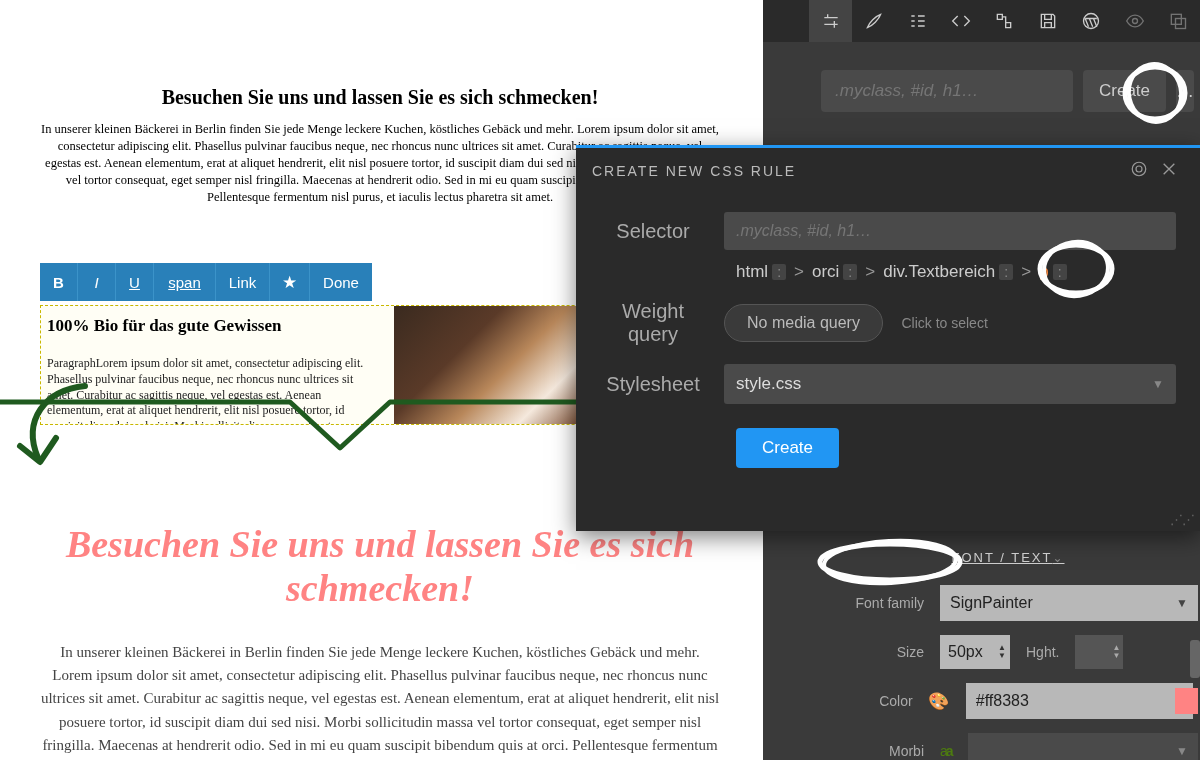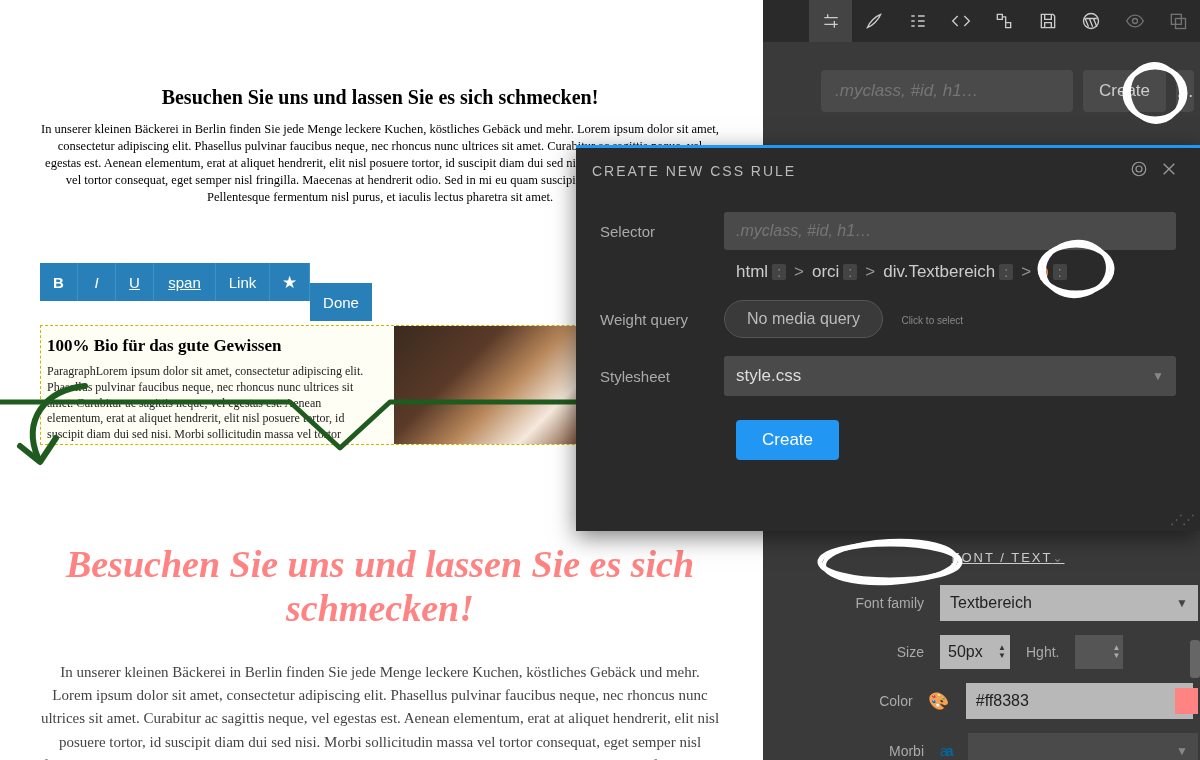--- a/index.html
+++ b/index.html
@@ -12,25 +12,25 @@
 
   .toolbar { display: flex; margin: 58px 0 0 40px; }
   .toolbar .btn { background: #2980b9; color: #fff; height: 38px; display: flex; align-items: center; justify-content: center; font-size: 15px; border-right: 1px solid #3b93c9; cursor: pointer; }
   .toolbar .btn:last-child { border-right: none; }
   .toolbar .b { width: 38px; font-weight: bold; }
   .toolbar .i { width: 38px; font-style: italic; }
   .toolbar .u { width: 38px; text-decoration: underline; }
   .toolbar .sp { width: 62px; text-decoration: underline; }
   .toolbar .lk { width: 54px; }
   .toolbar .st { width: 40px; font-size: 17px; }
-  .toolbar .dn { width: 62px; margin-top: 20px; }
+  .toolbar .dn { width: 62px; }
 
   .selected-box { position: relative; margin: 4px 0 0 40px; width: 675px; height: 120px; border: 1px dashed #c8b800; background: #fffef5; overflow: hidden; }
   .selected-box .tcol { float: left; width: 340px; padding: 10px 6px 6px 6px; }
-  .selected-box h3 { font-family: Georgia, serif; font-weight: bold; font-size: 17px; margin-bottom: 8px; }
+  .selected-box h3 { font-family: Georgia, serif; font-weight: bold; font-size: 17px; margin-bottom: 20px; }
   .selected-box p { font-family: Georgia, serif; font-size: 12px; line-height: 1.3; color: #222; }
   .selected-box .imgcol { float: right; width: 320px; height: 120px; background: linear-gradient(135deg, #3a2a1f 0%, #5a3a28 25%, #b8875a 40%, #f5e9dd 55%, #7a4a2e 70%, #2a1a12 100%); }
 
   
   .funnel { position: absolute; left: 0; top: 382px; width: 760px; height: 60px; pointer-events: none; }
   .arrow-svg { position: absolute; left: 0; top: 364px; width: 100px; height: 110px; pointer-events: none; }
 
   .styled-head { font-family: 'Brush Script MT', cursive; font-style: italic; font-weight: bold; color: #ff8383; font-size: 38px; text-align: center; margin: 98px 40px 0 40px; line-height: 1.15; }
   .para2 { font-family: Georgia, 'Times New Roman', serif; font-size: 15px; text-align: center; margin: 30px 40px 0 40px; line-height: 1.55; color: #444; }
 
@@ -49,51 +49,51 @@
   
   .scrib { position: absolute; pointer-events: none; }
 
   
   .dlg { position: absolute; left: 576px; top: 145px; width: 624px; height: 386px; background: #2a2a2a; border-top: 3px solid #2196f3; box-shadow: 0 6px 22px rgba(0,0,0,.5); color: #ccc; padding: 0; }
   .dlg-head { display: flex; align-items: center; height: 46px; padding: 0 16px; }
   .dlg-head .title { letter-spacing: 2px; font-size: 14px; color: #bbb; }
   .dlg-head .sp { flex: 1; }
   .dlg-head .icn { width: 30px; text-align: center; cursor: pointer; color: #999; }
   .dlg-row { display: flex; align-items: center; margin: 18px 24px 0 24px; gap: 18px; }
-  .dlg-row .lab { width: 106px; text-align: left; color: #aaa; font-size: 15px; }
+  .dlg-row .lab { width: 106px; text-align: center; color: #aaa; font-size: 20px; }
   .dlg-row .field { flex: 1; }
   .dlg-row input.txt { width: 100%; height: 38px; background: #4a4a4a; border: none; color: #999; font-size: 16px; padding: 0 12px; border-radius: 3px; font-style: italic; }
   .crumbs { margin: 12px 24px 0 160px; font-size: 17px; display: flex; align-items: center; flex-wrap: wrap; gap: 4px; }
   .crumbs .seg { color: #ccc; cursor: pointer; }
   .crumbs .seg.hot { color: #ff8a3c; }
   .crumbs .vd { background: #444; padding: 0 5px; border-radius: 2px; font-size: 14px; color: #888; cursor: pointer; }
   .crumbs .gt { color: #999; margin: 0 4px; }
   .btn-mq { height: 38px; background: #3a3a3a; border: 1px solid #555; color: #bbb; padding: 0 22px; border-radius: 20px; display: inline-flex; align-items: center; cursor: pointer; font-size: 16px; }
-  .click-sel { color: #888; font-size: 10px; margin-left: 14px; }
+  .click-sel { color: #888; font-size: 14px; margin-left: 14px; }
   .sel-ss { width: 100%; height: 40px; background: #4a4a4a; border: none; color: #ddd; font-size: 17px; padding: 0 12px; border-radius: 3px; display: flex; align-items: center; justify-content: space-between; cursor: pointer; }
   .btn-create { margin: 24px 0 0 160px; height: 40px; background: #2196f3; color: #fff; border-radius: 4px; padding: 0 26px; display: inline-flex; align-items: center; font-size: 17px; cursor: pointer; }
   .resize-dots { position: absolute; right: 6px; bottom: 4px; color: #666; font-size: 13px; letter-spacing: -1px; }
 
   
   .ft-sec { position: absolute; left: 818px; top: 544px; width: 380px; }
   .ft-head { display: flex; align-items: center; justify-content: center; padding: 6px 14px; color: #ccc; letter-spacing: 2px; font-size: 13px; cursor: pointer; text-decoration: underline; }
   .ft-row { display: flex; align-items: center; margin: 14px 0 0 0; gap: 16px; }
   .ft-row .lab { width: 106px; text-align: right; color: #aaa; font-size: 14px; }
   .ft-sel { flex: 1; height: 36px; background: #b8b8b8; color: #222; display: flex; align-items: center; justify-content: space-between; padding: 0 10px; cursor: pointer; }
   .ft-num { width: 70px; height: 34px; background: #b8b8b8; color: #222; display: flex; align-items: center; justify-content: space-between; padding: 0 4px 0 8px; }
   .ft-num .spin { display: flex; flex-direction: column; font-size: 8px; color: #333; line-height: 8px; }
   .ft-num .spin span { cursor: pointer; }
   .hght { width: 48px; height: 34px; background: #555; display: flex; align-items: center; justify-content: flex-end; padding-right: 3px; }
   .hght .spin { display: flex; flex-direction: column; font-size: 8px; color: #aaa; line-height: 8px; }
   .color-row input { flex: 1; height: 36px; background: #b8b8b8; border: none; color: #222; font-size: 16px; padding: 0 10px; }
   .swatch { width: 26px; height: 26px; background: #ff8383; margin-left: -34px; z-index: 2; }
   .palette-icon { width: 22px; color: #888; font-size: 17px; text-align: center; }
   .chev { font-size: 12px; color: #444; }
   .chev2 { font-size: 12px; color: #888; }
-  .aa { color:#0369a1; font-size:14px; letter-spacing:-2px; }
+  .aa { color:#4d7c0f; font-size:14px; letter-spacing:-2px; }
 
   .scroll-handle { position:absolute; right:0; top:640px; width:10px; height:38px; background:#666; border-radius:3px; }
 </style>
 </head>
 <body>
 
 <div class="canvas">
   <h2 class="head1">Besuchen Sie uns und lassen Sie es sich schmecken!</h2>
   <p class="para1">In unserer kleinen Bäckerei in Berlin finden Sie jede Menge leckere Kuchen, köstliches Gebäck und mehr.  Lorem ipsum dolor sit amet, consectetur adipiscing elit. Phasellus pulvinar faucibus neque, nec rhoncus nunc ultrices sit amet. Curabitur ac sagittis neque, vel egestas est. Aenean elementum, erat at aliquet hendrerit, elit nisl posuere tortor, id suscipit diam dui sed nisi. Morbi sollicitudin massa vel tortor consequat, eget semper nisl fringilla. Maecenas at hendrerit odio. Sed in mi eu quam suscipit bibendum quis at orci. Pellentesque fermentum nisl purus, et iaculis lectus pharetra sit amet.</p>
 
@@ -255,21 +255,21 @@
 
 <div class="ft-sec">
   <div class="ft-head">
     <span>FONT / TEXT</span>
     <span class="chev2">⌄</span>
   </div>
 
   <div class="ft-row">
     <div class="lab">Font family</div>
     <div class="ft-sel">
-      <span>Textbereich</span>
+      <span>SignPainter</span>
       <span class="chev">▼</span>
     </div>
   </div>
 
   <div class="ft-row">
     <div class="lab">Size</div>
     <div class="ft-num">
       <span>50px</span>
       <span class="spin">
           <span>▲</span>

